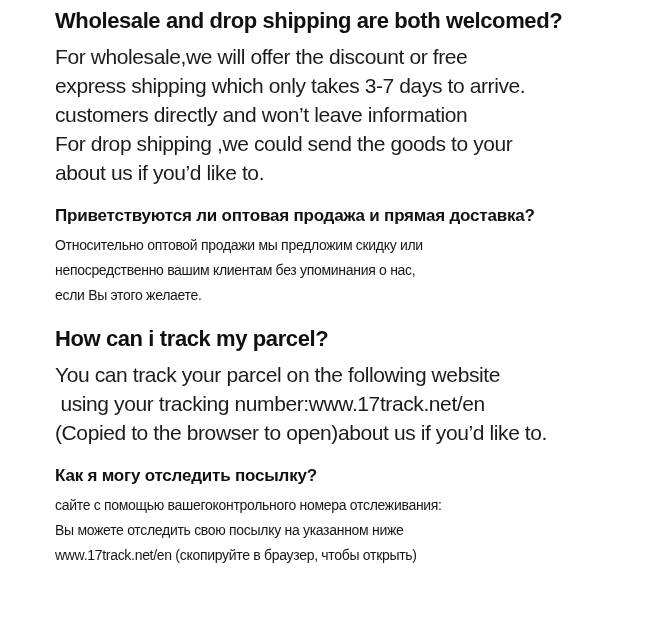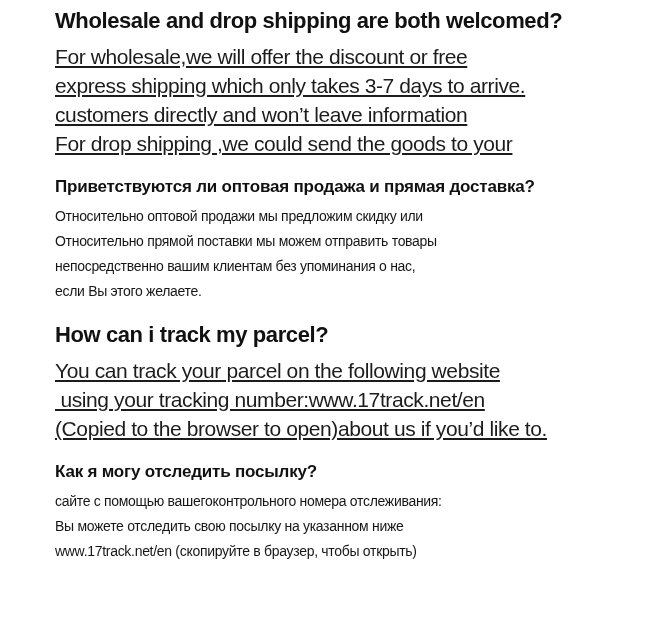--- a/index.html
+++ b/index.html
@@ -44,49 +44,48 @@
     margin-bottom: 4px;
   }
 
   .para { margin: 0; }
   .para .line { white-space: pre; }
   .para.en .line {
     font-size: 21px;
     line-height: 29px;
     letter-spacing: -0.4px;
     color: #1c1c1c;
-    text-decoration: underline;
   }
   .para.ru .line {
     font-size: 14px;
     line-height: 25px;
     letter-spacing: -0.3px;
     color: #161616;
   }
 </style>
 </head>
 <body>
 
 <div class="page">
 
   <section class="sec">
     <h2 class="heading en">Wholesale and drop shipping are both welcomed?</h2>
     <div class="para en">
       <div class="line">For wholesale,we will offer the discount or free</div>
       <div class="line">express shipping which only takes 3-7 days to arrive.</div>
       <div class="line">customers directly and won’t leave information</div>
       <div class="line">For drop shipping ,we could send the goods to your</div>
+      <div class="line">about us if you’d like to.</div>
     </div>
   </section>
 
   <section class="sec">
     <h2 class="heading ru">Приветствуются ли оптовая продажа и прямая доставка?</h2>
     <div class="para ru">
       <div class="line">Относительно оптовой продажи мы предложим скидку или</div>
-      <div class="line">Относительно прямой поставки мы можем отправить товары</div>
       <div class="line">непосредственно вашим клиентам без упоминания о нас,</div>
       <div class="line">если Вы этого желаете.</div>
     </div>
   </section>
 
   <section class="sec">
     <h2 class="heading en">How can i track my parcel?</h2>
     <div class="para en">
       <div class="line">You can track your parcel on the following website</div>
       <div class="line"> using your tracking number:www.17track.net/en</div>

